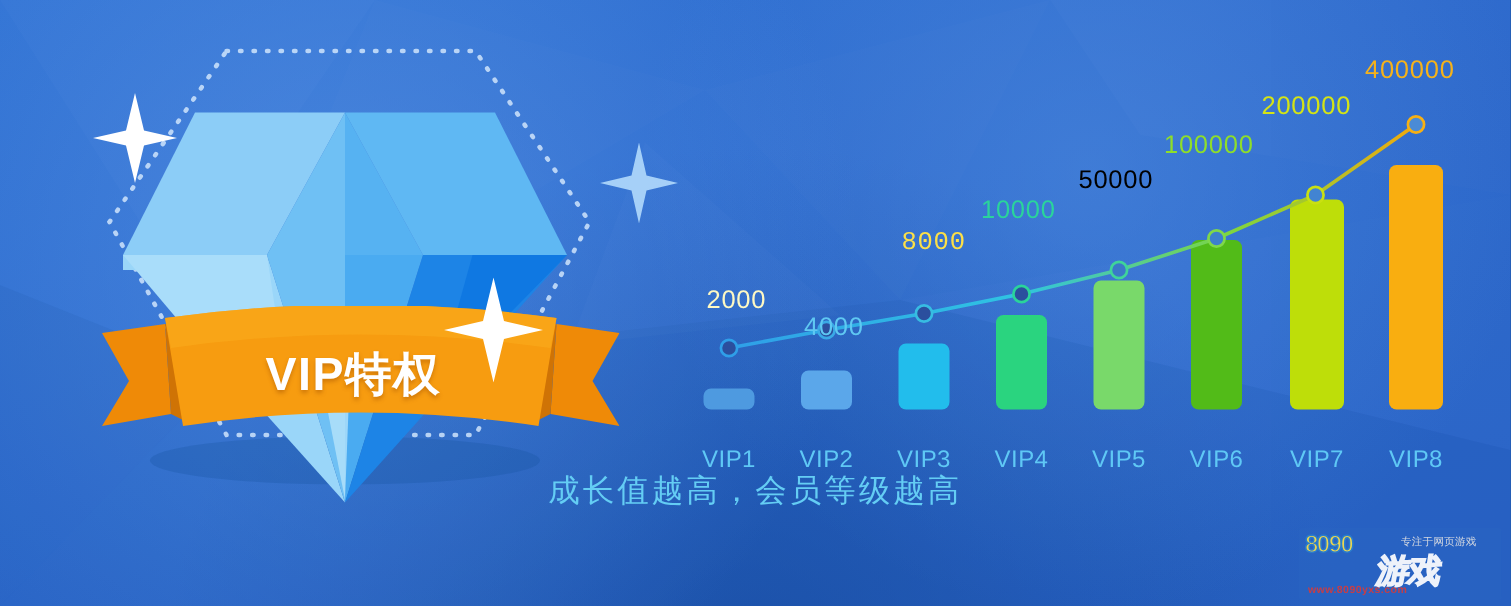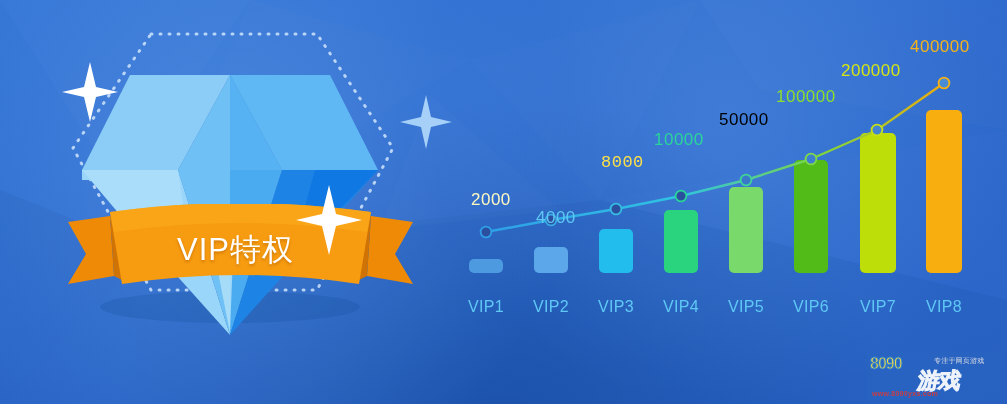--- a/index.html
+++ b/index.html
@@ -19,21 +19,21 @@
   .bg-poly{position:absolute;inset:0;opacity:.55;}
   
   .hexline{position:absolute;left:55px;top:28px;}
   
   .diamond{position:absolute;left:75px;top:45px;}
   
   .ribbon{position:absolute;left:68px;top:204px;}
   .ribbon-text{
     position:absolute;left:68px;top:204px;width:335px;height:92px;
     display:flex;align-items:center;justify-content:center;
-    color:#ffffff;font-size:31px;font-weight:normal;letter-spacing:1px;
+    color:#ffffff;font-size:31px;font-weight:bold;letter-spacing:1px;
     text-shadow:0 2px 3px rgba(160,78,0,.45);
     pointer-events:none;
   }
   
   .sparkle{position:absolute;pointer-events:none;}
   
   .chart{position:absolute;left:455px;top:20px;width:545px;height:285px;}
   .bar{position:absolute;bottom:0;border-radius:5px;}
   .cat-label{
     position:absolute;top:278px;text-align:center;
@@ -178,20 +178,21 @@
     <div class="cat-label" style="left:0px;width:62px;">VIP1</div>
     <div class="cat-label" style="left:65px;width:62px;">VIP2</div>
     <div class="cat-label" style="left:130px;width:62px;">VIP3</div>
     <div class="cat-label" style="left:195px;width:62px;">VIP4</div>
     <div class="cat-label" style="left:260px;width:62px;">VIP5</div>
     <div class="cat-label" style="left:325px;width:62px;">VIP6</div>
     <div class="cat-label" style="left:392px;width:62px;">VIP7</div>
     <div class="cat-label" style="left:458px;width:62px;">VIP8</div>
   </div>
 
+  <div class="subtitle">成长值越高，会员等级越高</div>
 
   <div class="watermark">
     <svg width="135" height="48" style="position:absolute;left:0;top:0;">
       <rect x="0" y="0" width="135" height="48" fill="#2a66c2" opacity="0.35" rx="2"></rect>
     </svg>
     <div class="wm-8090">8090</div>
     <div class="wm-yx">游戏</div>
     <div class="wm-tag">专注于网页游戏</div>
     <div class="wm-url">www.8090yxs.com</div>
   </div>

